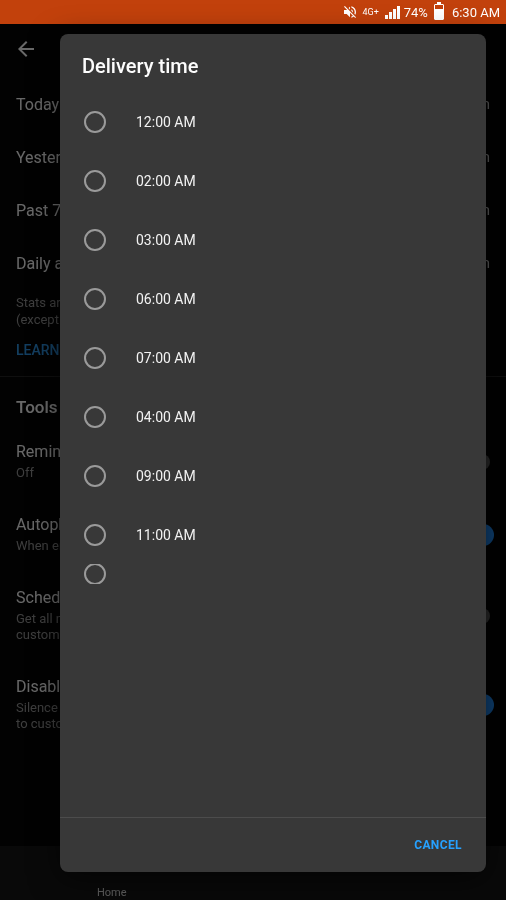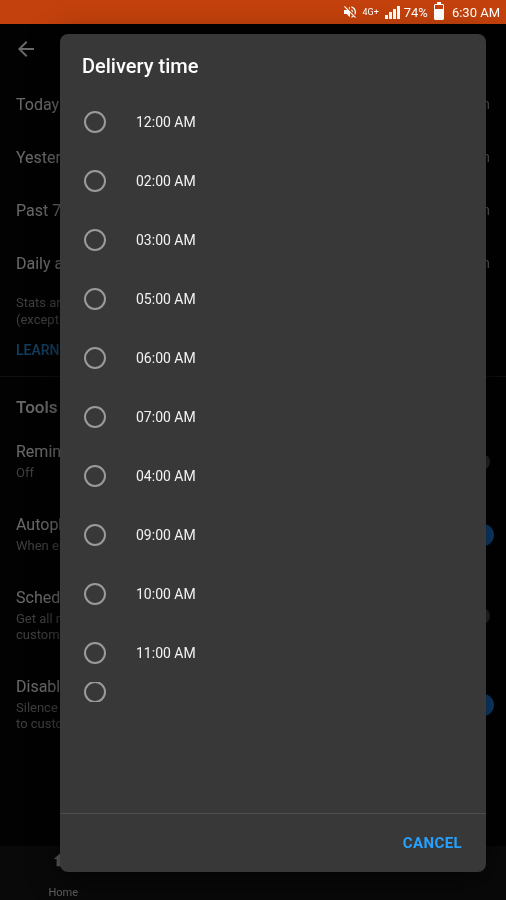--- a/index.html
+++ b/index.html
@@ -34,35 +34,35 @@
   .bg-learn { color:#2b8bd6; font-size:14px; font-weight:500; padding:14px 0 18px 0;}
   .bg-divider{ height:1px; background:#222; margin:0 -16px;}
   .bg-section{ color:#e7e7e7; font-size:17px; font-weight:500; padding:20px 0 8px 0;}
   .switch{ width:34px; height:16px; border-radius:16px; position:relative; align-self:center;}
   .switch.off{ background:#555;}
   .switch.on { background:#1a3e59;}
   .switch .knob{ position:absolute; width:22px; height:22px; border-radius:50%; top:-3px;}
   .switch.off .knob{ left:-2px; background:#b8b8b8;}
   .switch.on  .knob{ right:-4px; background:#1f8df5;}
   .bottom-nav{ position:absolute; left:0; right:0; bottom:0; height:54px; background:#141414; display:flex;}
-  .bottom-nav .item{ flex:1; display:flex; flex-direction:column; align-items:center; justify-content:center; gap:16px; color:#cfcfcf; font-size:11px;}
+  .bottom-nav .item{ flex:1; display:flex; flex-direction:column; align-items:flex-end; justify-content:center; gap:16px; color:#cfcfcf; font-size:11px;}
   .bg-dim{ position:absolute; inset:0; background:rgba(0,0,0,0.55);}
 
   
   .dialog{ position:absolute; top:34px; left:60px; right:20px; bottom:28px; background:#383838; display:flex; flex-direction:column; box-shadow:0 6px 30px rgba(0,0,0,0.6); border-radius:8px;}
   .dlg-title{ color:#fdfdfd; font-size:20px; font-weight:500; padding:20px 22px 14px 22px;}
   .dlg-list{ flex:1; overflow:hidden; padding-left:10px; }
   .opt{ display:flex; align-items:center; height:59px; cursor:pointer;}
   .radio{ width:22px; height:22px; border:2px solid #9a9a9a; border-radius:50%; margin:0 18px 0 14px; flex-shrink:0;}
   .opt-label{ color:#f2f2f2; font-size:14px; margin-left:12px;}
   .opt.partial{ height:20px; overflow:hidden;}
   .opt.partial .radio{ margin-top:0;}
   .dlg-sep{ height:1px; background:#4c4c4c; margin:0 0 0 0;}
   .dlg-actions{ display:flex; justify-content:flex-end; padding:12px 14px;}
-  .dlg-cancel{ color:#26a1ff; font-size:15px; font-weight:700; letter-spacing:0.4px; background:none; border:none; padding:8px 10px; cursor:pointer;}
+  .dlg-cancel{ color:#26a1ff; font-size:12px; font-weight:700; letter-spacing:0.4px; background:none; border:none; padding:8px 10px; cursor:pointer;}
 
   .kebab{ display:flex; flex-direction:column; gap:3px; padding:6px;}
   .kebab span{ width:4px; height:4px; border-radius:50%; background:#e9e9e9;}
 </style>
 </head>
 <body>
 
 <div class="status-bar">
   <span class="mute-ico">
     <svg width="16" height="16" viewBox="0 0 24 24">
@@ -197,41 +197,33 @@
     <div class="opt">
         <span class="radio"></span>
         <span class="opt-label">02:00 AM</span>
       </div>
     <div class="opt">
         <span class="radio"></span>
         <span class="opt-label">03:00 AM</span>
       </div>
     <div class="opt">
         <span class="radio"></span>
-        <span class="opt-label">05:00 AM</span>
-      </div>
-    <div class="opt">
-        <span class="radio"></span>
         <span class="opt-label">06:00 AM</span>
       </div>
     <div class="opt">
         <span class="radio"></span>
         <span class="opt-label">07:00 AM</span>
       </div>
     <div class="opt">
         <span class="radio"></span>
         <span class="opt-label">04:00 AM</span>
       </div>
     <div class="opt">
         <span class="radio"></span>
         <span class="opt-label">09:00 AM</span>
-      </div>
-    <div class="opt">
-        <span class="radio"></span>
-        <span class="opt-label">10:00 AM</span>
       </div>
     <div class="opt">
         <span class="radio"></span>
         <span class="opt-label">11:00 AM</span>
       </div>
     <div class="opt partial">
         <span class="radio"></span>
       </div>
   </div>
   <div class="dlg-sep"></div>

